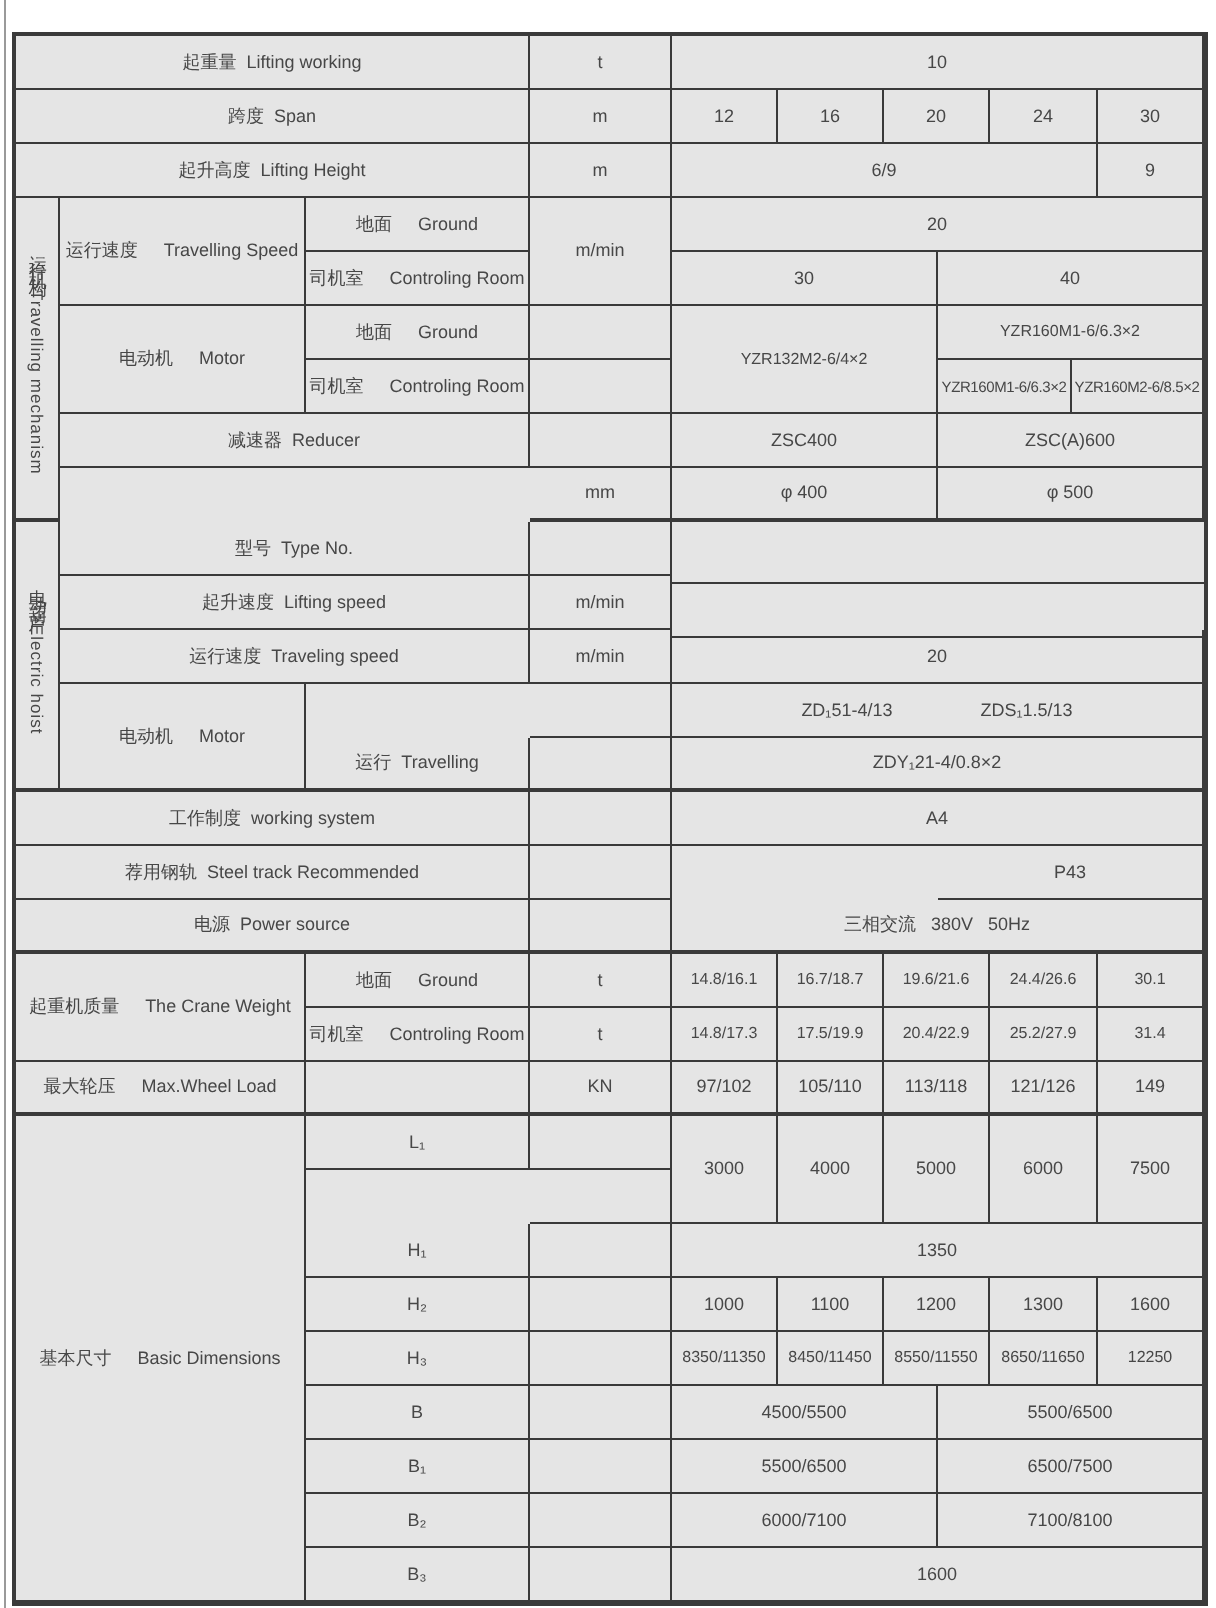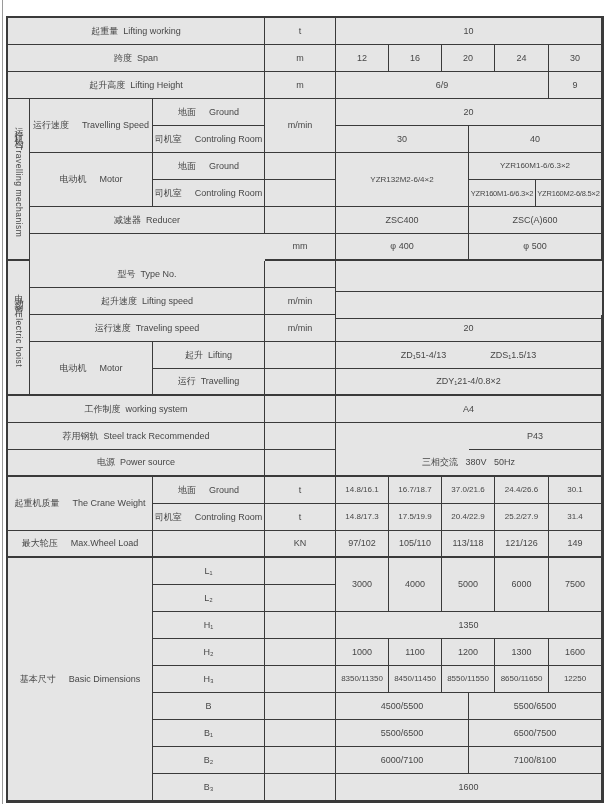--- a/index.html
+++ b/index.html
@@ -145,24 +145,20 @@
       <span>运行速度</span>
       <span>Traveling speed</span>
     </div>
     <div class="cell" style="grid-area:12/4/13/5">m/min</div>
     <div class="cell" style="grid-area:12/5/13/12">20</div>
 
     <div class="cell stack bb2" style="grid-area:13/2/15/3">
       <span>电动机</span>
       <span>Motor</span>
     </div>
-    <div class="cell" style="grid-area:13/3/14/4">
-      <span>起升</span>
-      <span>Lifting</span>
-    </div>
     <div class="cell" style="grid-area:13/4/14/5"></div>
     <div class="cell pairw" style="grid-area:13/5/14/12">
       <span>ZD₁51-4/13</span>
       <span>ZDS₁1.5/13</span>
     </div>
     <div class="cell bb2" style="grid-area:14/3/15/4">
       <span>运行</span>
       <span>Travelling</span>
     </div>
     <div class="cell bb2" style="grid-area:14/4/15/5"></div>
@@ -193,21 +189,21 @@
       <span>起重机质量</span>
       <span>The Crane Weight</span>
     </div>
     <div class="cell stack" style="grid-area:18/3/19/4">
       <span>地面</span>
       <span>Ground</span>
     </div>
     <div class="cell" style="grid-area:18/4/19/5">t</div>
     <div class="cell sm" style="grid-area:18/5/19/6">14.8/16.1</div>
     <div class="cell sm" style="grid-area:18/6/19/7">16.7/18.7</div>
-    <div class="cell sm" style="grid-area:18/7/19/9">37.0/21.6</div>
+    <div class="cell sm" style="grid-area:18/7/19/9">19.6/21.6</div>
     <div class="cell sm" style="grid-area:18/9/19/11">24.4/26.6</div>
     <div class="cell sm" style="grid-area:18/11/19/12">30.1</div>
     <div class="cell stack" style="grid-area:19/3/20/4">
       <span>司机室</span>
       <span>Controling Room</span>
     </div>
     <div class="cell" style="grid-area:19/4/20/5">t</div>
     <div class="cell sm" style="grid-area:19/5/20/6">14.8/17.3</div>
     <div class="cell sm" style="grid-area:19/6/20/7">17.5/19.9</div>
     <div class="cell sm" style="grid-area:19/7/20/9">20.4/22.9</div>
@@ -230,21 +226,20 @@
       <span>基本尺寸</span>
       <span>Basic  Dimensions</span>
     </div>
     <div class="cell" style="grid-area:21/3/22/4">L₁</div>
     <div class="cell" style="grid-area:21/4/22/5"></div>
     <div class="cell" style="grid-area:21/5/23/6">3000</div>
     <div class="cell" style="grid-area:21/6/23/7">4000</div>
     <div class="cell" style="grid-area:21/7/23/9">5000</div>
     <div class="cell" style="grid-area:21/9/23/11">6000</div>
     <div class="cell" style="grid-area:21/11/23/12">7500</div>
-    <div class="cell" style="grid-area:22/3/23/4">L₂</div>
     <div class="cell" style="grid-area:22/4/23/5"></div>
     <div class="cell" style="grid-area:23/3/24/4">H₁</div>
     <div class="cell" style="grid-area:23/4/24/5"></div>
     <div class="cell" style="grid-area:23/5/24/12">1350</div>
     <div class="cell" style="grid-area:24/3/25/4">H₂</div>
     <div class="cell" style="grid-area:24/4/25/5"></div>
     <div class="cell" style="grid-area:24/5/25/6">1000</div>
     <div class="cell" style="grid-area:24/6/25/7">1100</div>
     <div class="cell" style="grid-area:24/7/25/9">1200</div>
     <div class="cell" style="grid-area:24/9/25/11">1300</div>

